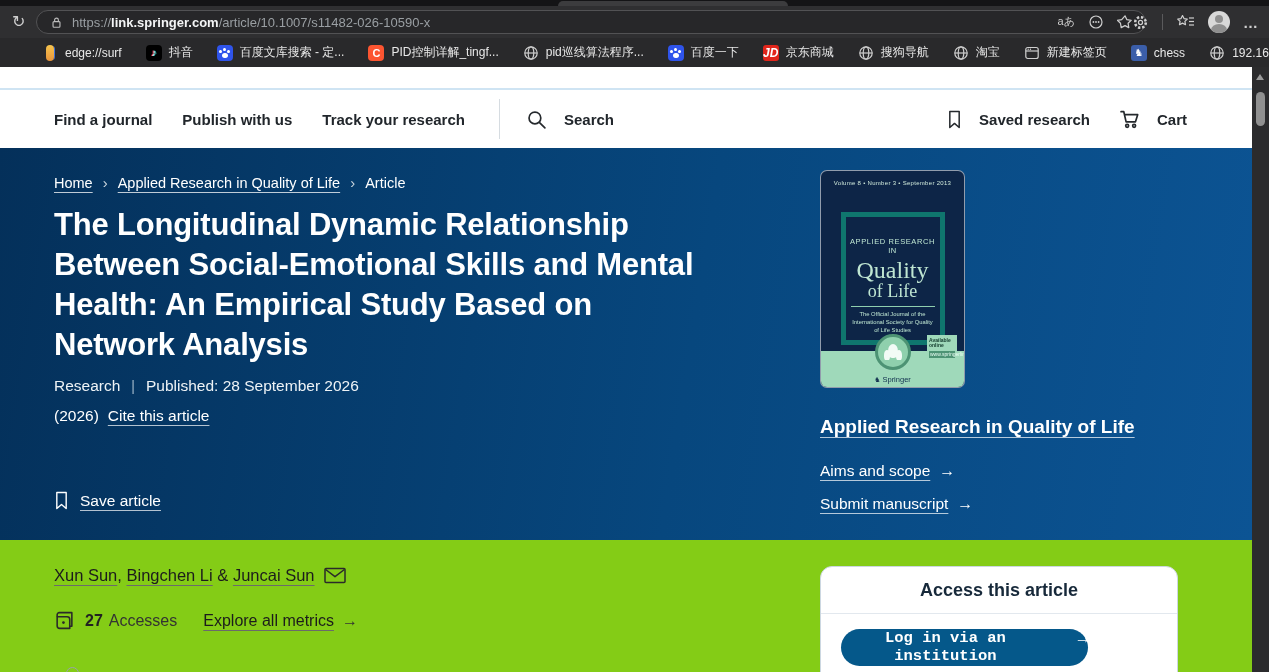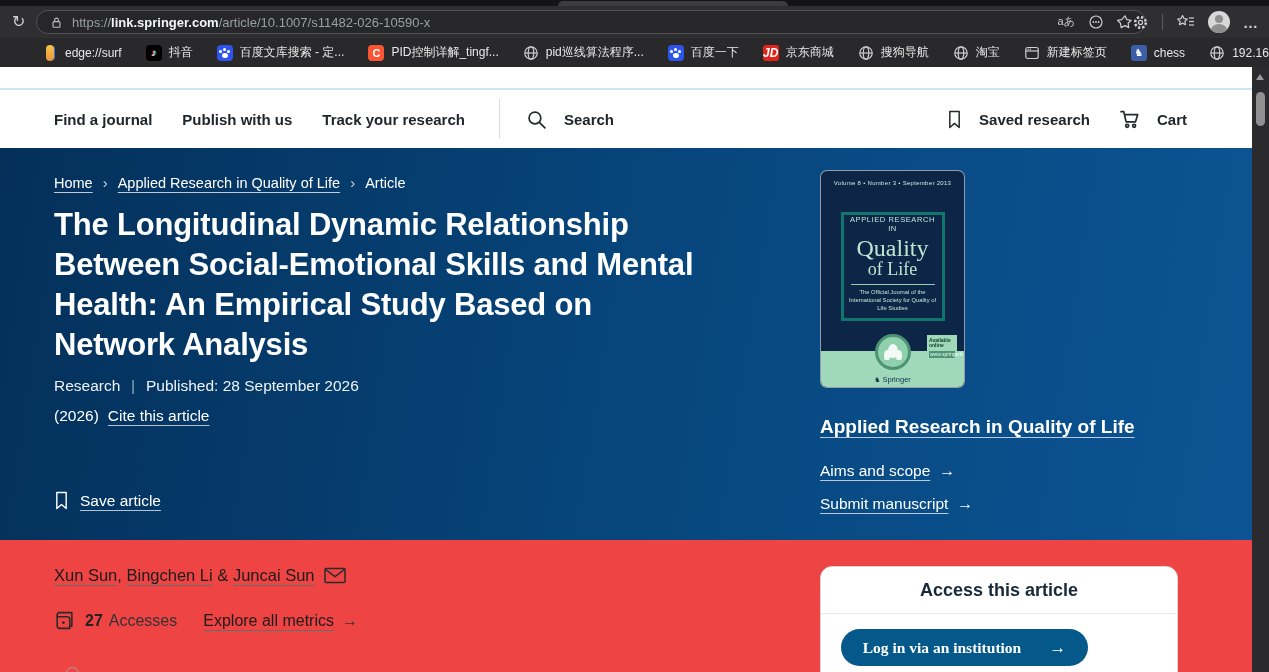--- a/index.html
+++ b/index.html
@@ -72,57 +72,57 @@
   .hmeta { position:absolute; left:54px; top:229px; color:#eef3f6; font-size:15.5px; display:flex; align-items:center; }
   .hmeta .pipe { color:#9fb6c8; margin:0 11px; font-size:14px; }
   .hcite { position:absolute; left:54px; top:259px; color:#fff; font-size:15.5px; display:flex; align-items:center; }
   .hcite .year { margin-right:9px;text-align:right; }
   .wlink { color:#fff; text-decoration:underline; text-underline-offset:4px; text-decoration-thickness:1px; text-decoration-color:rgba(255,255,255,.7); cursor:pointer; }
   .hsave { position:absolute; left:54px; top:343px; display:flex; align-items:center; gap:11px; color:#fff; font-size:15.5px; cursor:pointer; }
 
   
   .cover { position:absolute; left:820px; top:22px; width:145px; height:218px; background:var(--cover-navy,#0d2547); border:1px solid rgba(255,255,255,.55); border-radius:7px; overflow:hidden; cursor:pointer; }
   .cov-issue { margin-top:9px; text-align:center; font-size:6px; letter-spacing:.3px; color:#cfe9da; }
-  .cov-box { width:104px; margin:26px auto 0; border:3px solid #0f766e; padding:0 3px 6px; text-align:center; color:#bfe6d2; }
+  .cov-box { width:104px; margin:26px auto 0; border:5px solid #0f766e; padding:20px 3px 6px; text-align:center; color:#bfe6d2; }
   .cov-series { font-size:7.5px; letter-spacing:.6px; }
   .cov-t1 { font-family:"Liberation Serif","DejaVu Serif",serif; font-size:24px; line-height:1; margin-top:3px; }
   .cov-t2 { font-family:"Liberation Serif","DejaVu Serif",serif; font-size:18px; line-height:1.05; }
   .cov-rule { width:84px; height:1px; background:#8fcfae; margin:5px auto 4px; }
   .cov-sub { font-size:5.8px; line-height:1.35; padding:0 2px; }
   .cov-band { position:absolute; bottom:0; left:0; width:100%; height:36px; background:var(--cover-mint,#9fd9ba); }
   .cov-logo { position:absolute; bottom:17px; left:50%; transform:translateX(-50%); width:36px; height:36px; border-radius:50%; background:#8fd0ad; border:3px solid #4d9374; }
   .cov-logo::before { content:""; position:absolute; left:10px; top:7px; width:10px; height:14px; background:#f2fbf6; border-radius:50% 50% 40% 40%; box-shadow:-6px 4px 0 -2px #f2fbf6,6px 4px 0 -2px #f2fbf6; }
   .cov-badge { position:absolute; right:7px; bottom:26px; width:30px; background:#9fd9ba; padding:3px 2px; display:flex; flex-direction:column; gap:2px; }
   .cov-badge span { font-size:5px; font-weight:700; color:#123a2c; line-height:1.1; }
   .cov-badge .b2 { font-weight:400; background:#4d9374; color:#eafff4; padding:1px; }
   .cov-pub { position:absolute; bottom:3px; width:100%; text-align:center; font-size:7.5px; color:#12304f; }
   .cov-pub .horse { font-size:7px; margin-right:2px; }
 
   .jname { position:absolute; left:820px; top:268px; font-size:19px; font-weight:800; }
   .jlink-row { position:absolute; left:820px; display:flex; align-items:center; gap:9px; font-size:15.5px; color:#fff; }
   .jlink-row .arr, .hero .arr { text-decoration:none; font-size:16px; color:#fff; }
   .aims { top:314px; } .submit { top:347px; }
 
   
-  .pbody { position:absolute; top:473px; left:0; width:100%; height:132px; background:#ef4444; }
+  .pbody { position:absolute; top:473px; left:0; width:100%; height:132px; background:#84cc16; }
   .authors { position:absolute; left:54px; top:26px; font-size:16.5px; color:#1c1c1c; display:flex; align-items:center; }
   .alink { color:#1c1c1c; text-decoration:underline; text-underline-offset:4px; text-decoration-thickness:1px; text-decoration-color:#6b6b6b; cursor:pointer; }
   .authors .sep { white-space:pre; }
   .mail { margin-left:9px; display:inline-flex; cursor:pointer; }
   .metrics { position:absolute; left:54px; top:70px; display:flex; align-items:center; font-size:16px; color:#222; }
   .metrics .val { font-weight:700; margin:0 6px 0 10px; }
   .metrics .lab { color:#333; }
   .metrics .mlink { margin-left:26px; color:#1c1c1c; text-decoration:underline; text-underline-offset:4px; text-decoration-thickness:1px; text-decoration-color:#6b6b6b; cursor:pointer; }
   .metrics .arr { margin-left:8px; color:#333; }
   .arc { position:absolute; left:66px; top:127px; width:13px; height:13px; border-radius:50%; border:1.5px solid #9aa2ab; }
 
   .access-card { position:absolute; left:820px; top:26px; width:358px; height:150px; background:#fff; border:1px solid #ccd7e1; border-radius:12px; }
   .ac-title { text-align:center; font-size:18px; font-weight:800; color:#17293a; padding-top:13px; height:46px; }
   .ac-div { width:100%; height:1px; background:#e2e8ee; }
-  .ac-btn { margin:15px 0 0 20px; width:247px; height:37px; border:none; border-radius:20px; background:var(--button-blue,#05588a); color:#fff; font-size:15.5px; font-weight:700; font-family:Liberation Serif, serif; display:flex; align-items:center; justify-content:center; gap:28px; cursor:pointer; }
+  .ac-btn { margin:15px 0 0 20px; width:247px; height:37px; border:none; border-radius:20px; background:var(--button-blue,#05588a); color:#fff; font-size:15.5px; font-weight:700; font-family:Liberation Mono, monospace; display:flex; align-items:flex-start; justify-content:center; gap:28px; cursor:pointer; }
   .ac-btn .arr { font-size:17px; font-weight:400; }
 
   svg { display:block; }
 </style>
 </head>
 <body>
 
 <div class="screen">
 
   <div class="chrome">

